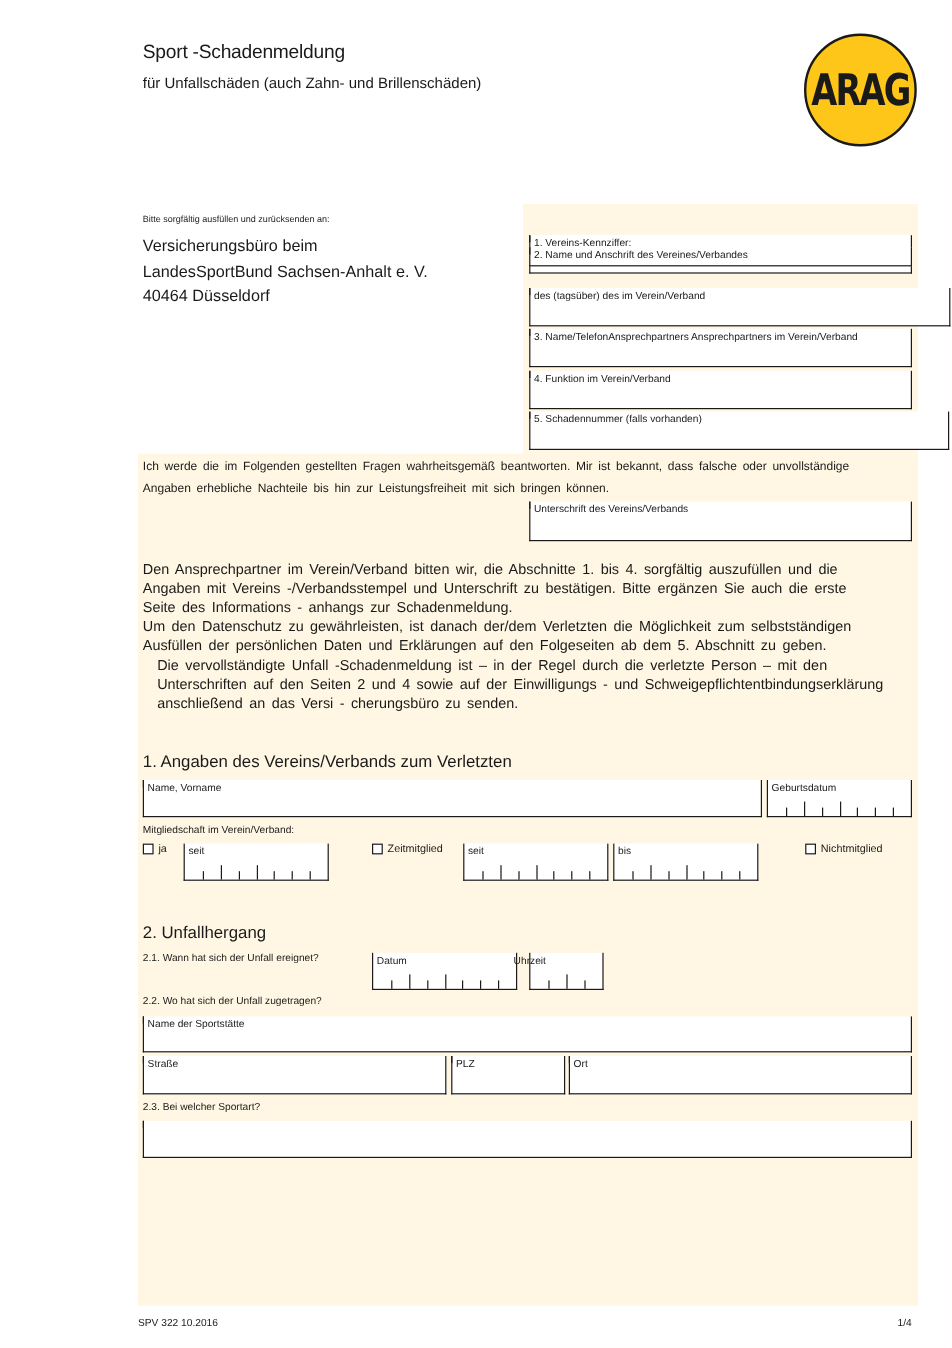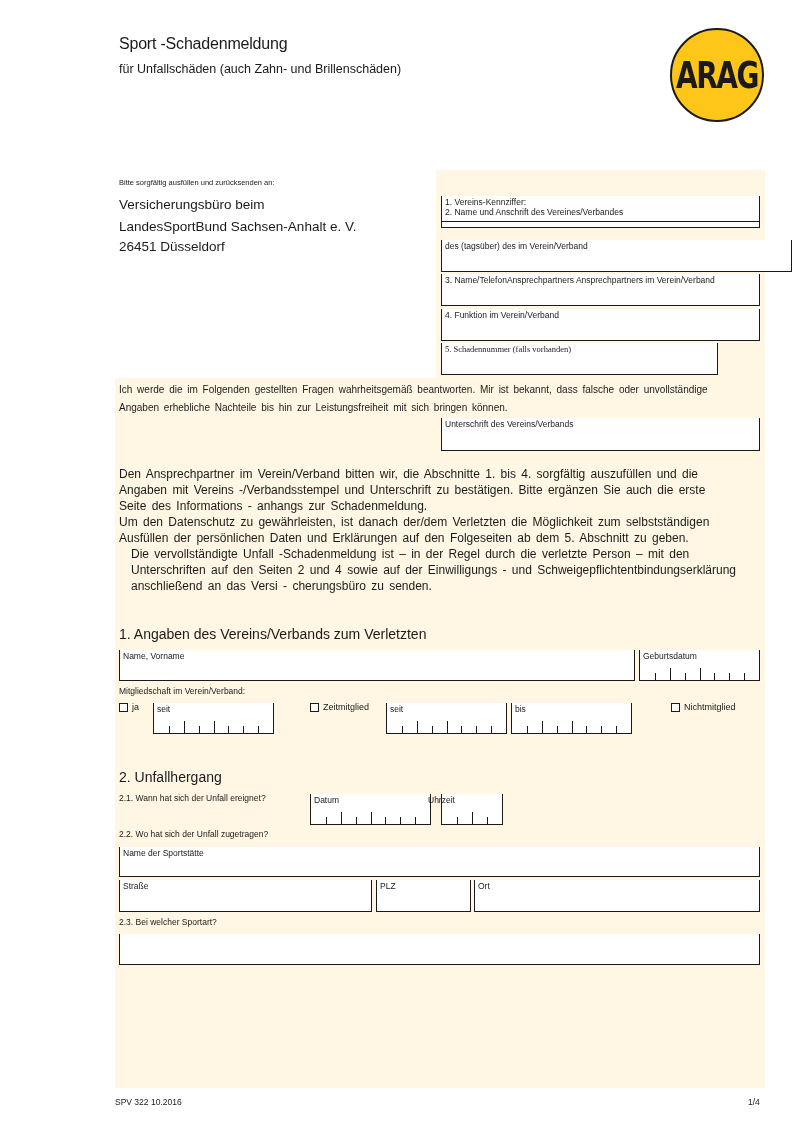--- a/index.html
+++ b/index.html
@@ -31,38 +31,38 @@
 <div class="abs logo">
     <span>ARAG</span>
   </div>
 
 <div class="abs cream" style="left:436px;top:170px;width:329px;height:208px;"></div>
 <div class="abs cream" style="left:115px;top:378px;width:650px;height:710px;"></div>
 
 <div class="abs small" style="left:119px;top:178px;font-size:7.5px;">Bitte sorgfältig ausfüllen und zurücksenden an:</div>
 <div class="abs addr" style="top:197px;">Versicherungsbüro beim</div>
 <div class="abs addr" style="top:219px;">LandesSportBund Sachsen-Anhalt e. V.</div>
-<div class="abs addr" style="top:239px;">26451 Düsseldorf</div>
+<div class="abs addr" style="top:239px;">40464 Düsseldorf</div>
 
 <div class="field" style="left:441px;top:172px;width:319px;height:32px;margin-top:24px;">
     <span class="lbl">1. Vereins-Kennziffer:</span>
   </div>
 <div class="field" style="left:441px;top:206px;width:319px;height:16px;">
     <span class="lbl">2. Name und Anschrift des Vereines/Verbandes</span>
   </div>
 <div class="field" style="left:441px;top:240px;width:351px;height:32px;text-align:center;">
     <span class="lbl">des         (tagsüber) des im Verein/Verband</span>
   </div>
 <div class="field" style="left:441px;top:274px;width:319px;height:32px;">
     <span class="lbl">3. Name/TelefonAnsprechpartners Ansprechpartners im Verein/Verband</span>
   </div>
 <div class="field" style="left:441px;top:309px;width:319px;height:32px;">
     <span class="lbl">4. Funktion im Verein/Verband</span>
   </div>
-<div class="field" style="left:441px;top:343px;width:277px;height:32px;font-family:Liberation Serif, serif;">
+<div class="field" style="left:441px;top:343px;width:350px;height:32px;">
     <span class="lbl">5. Schadennummer (falls vorhanden)</span>
   </div>
 
 <div class="abs para" style="left:119px;top:381px;width:590px;font-size:10px;line-height:18px;">Ich werde  die im Folgenden  gestellten  Fragen  wahrheitsgemäß  beantworten.  Mir ist bekannt,  dass falsche  oder unvollständige  Angaben  erhebliche  Nachteile  bis hin zur Leistungsfreiheit  mit sich bringen  können.</div>
 <div class="field" style="left:441px;top:418px;width:319px;height:33px;">
     <span class="lbl">Unterschrift des Vereins/Verbands</span>
   </div>
 
 <div class="abs para" style="left:119px;top:466px;width:610px;">Den Ansprechpartner  im Verein/Verband  bitten wir, die Abschnitte  1. bis 4. sorgfältig  auszufüllen  und die Angaben  mit Vereins -/Verbandsstempel  und Unterschrift  zu bestätigen.  Bitte ergänzen  Sie auch die erste Seite des Informations - anhangs  zur Schadenmeldung.</div>
 <div class="abs para" style="left:119px;top:514px;width:625px;">Um den Datenschutz  zu gewährleisten,  ist danach  der/dem  Verletzten  die Möglichkeit  zum selbstständigen  Ausfüllen  der persönlichen  Daten und Erklärungen  auf den Folgeseiten  ab dem 5. Abschnitt  zu geben.</div>

